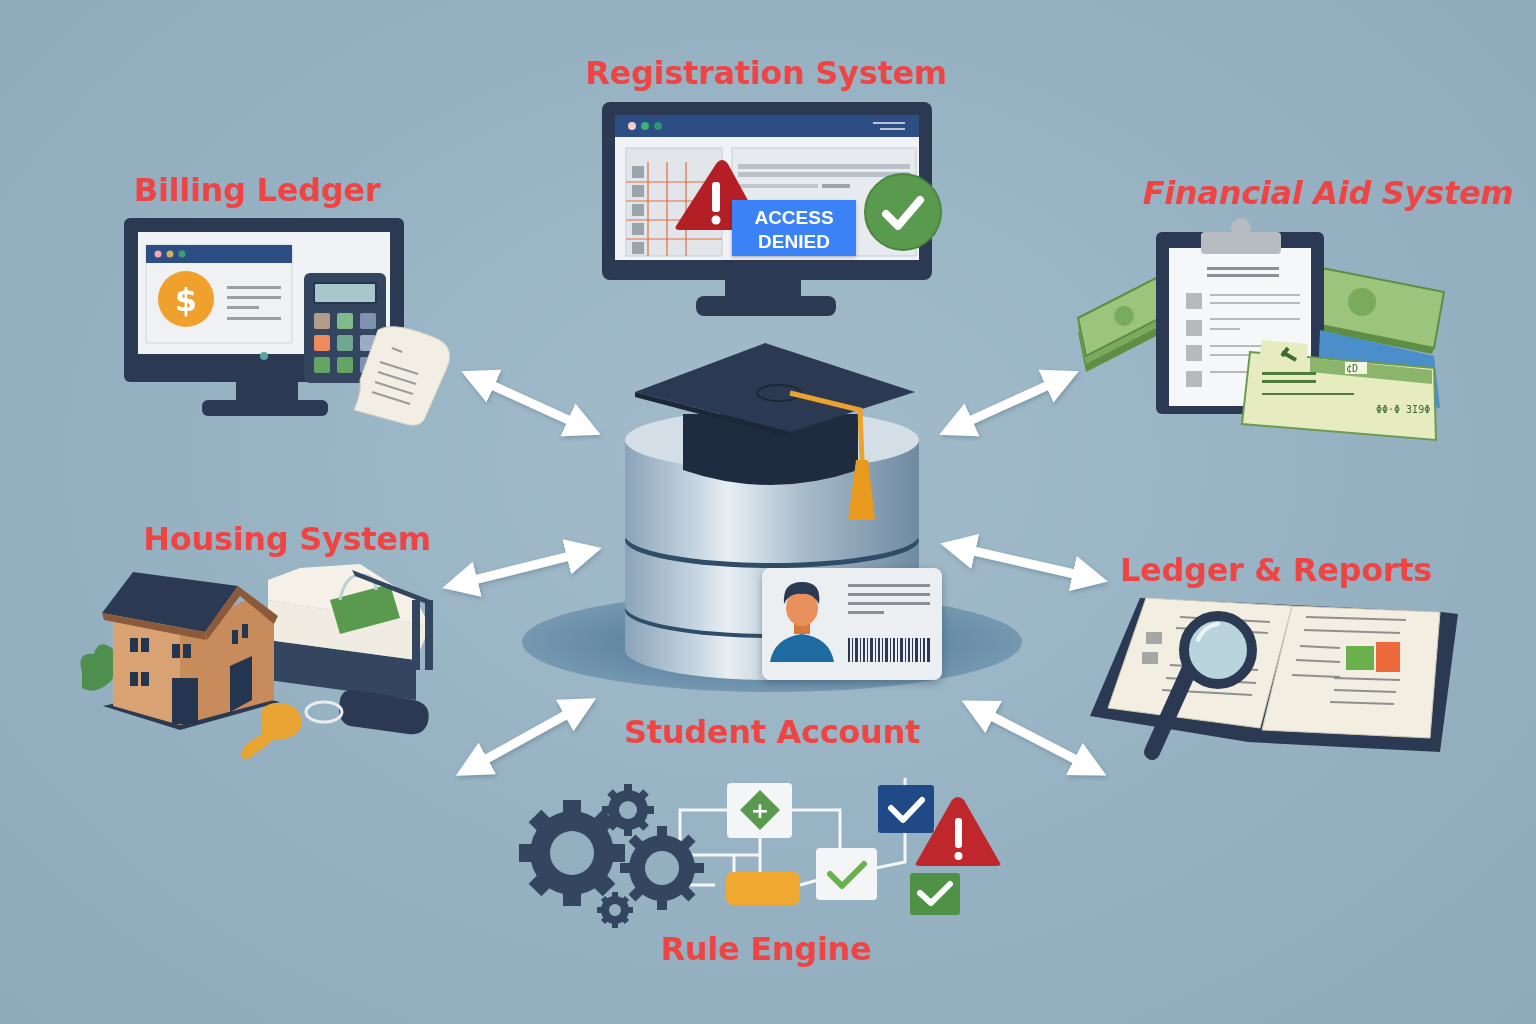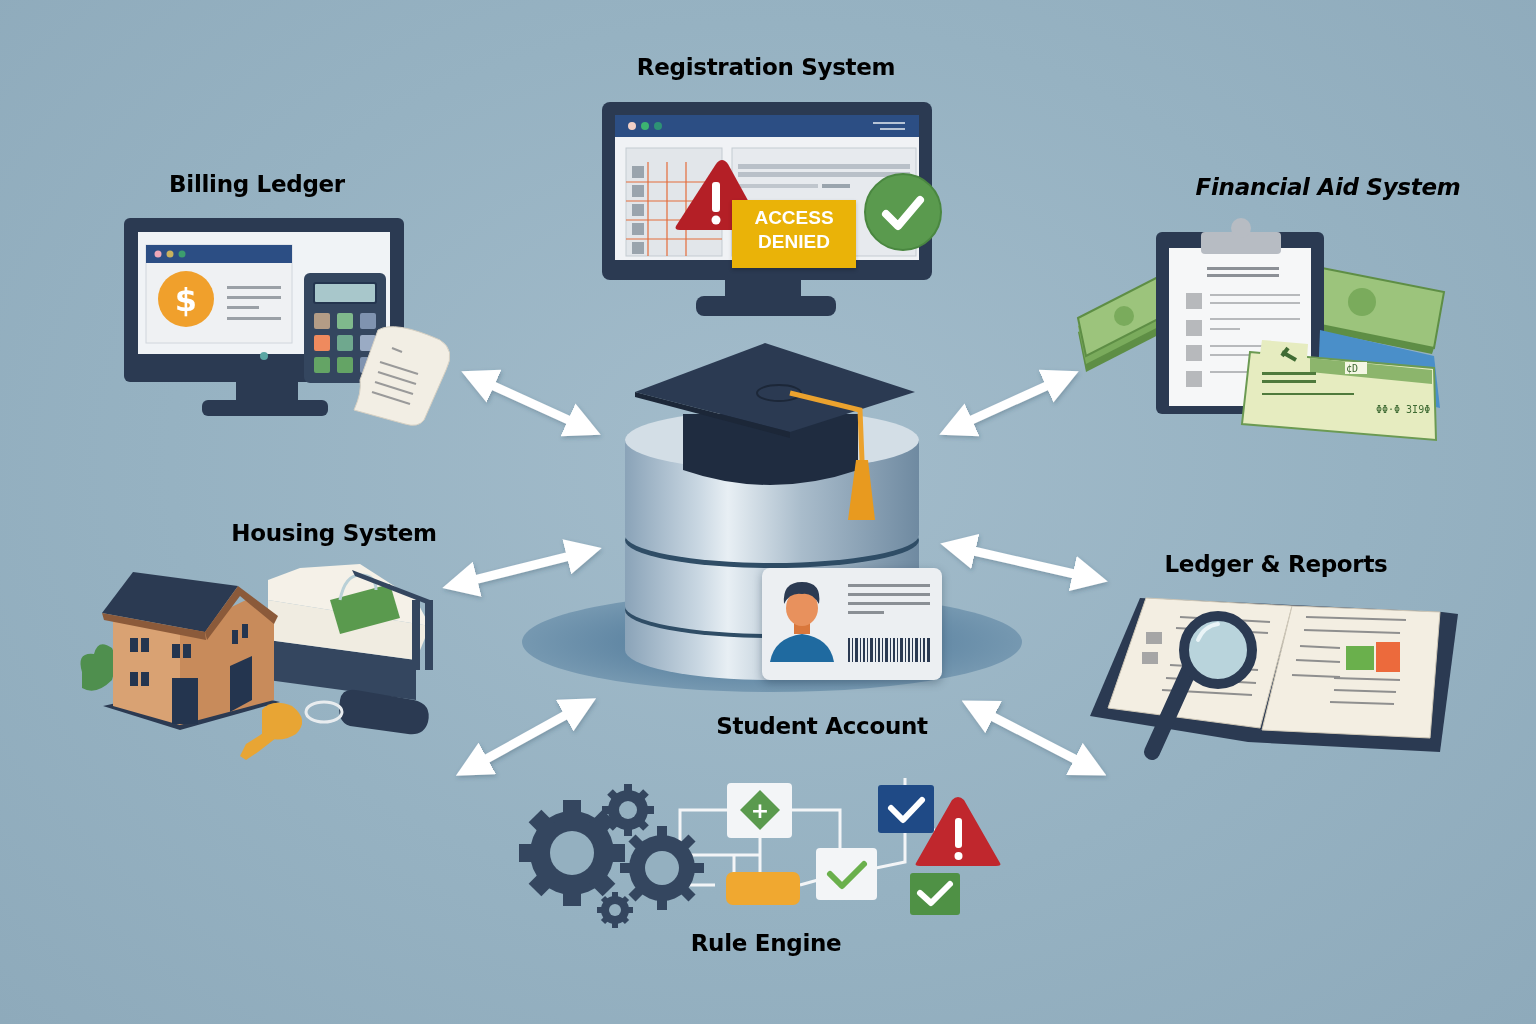--- a/index.html
+++ b/index.html
@@ -2,21 +2,21 @@
 <html><head>
 <meta charset="utf-8">
 <style>
   html, body { margin:0; padding:0; }
   body {
     width:1536px; height:1024px; overflow:hidden; position:relative;
     background: radial-gradient(ellipse at 50% 45%, #a3bccb 0%, #96b2c2 55%, #8eaabb 100%);
     font-family: "DejaVu Sans", sans-serif;
   }
   .label {
-    position:absolute; color:#000000; font-weight:bold; font-size:23px;
+    position:absolute; color:#ef4444; font-weight:bold; font-size:32px;
     letter-spacing:-0.3px; white-space:nowrap; transform:translateX(-50%);
   }
   .abs { position:absolute; }
   svg { position:absolute; overflow:visible; }
   .cheque-text { font-family:"DejaVu Sans Mono", monospace; font-size:10px; fill:#3f6b33; }
   .denied-text { font-family:"Liberation Sans", sans-serif; font-weight:bold; font-size:19px; fill:#fff; }
 </style>
 </head>
 <body>
 
@@ -105,21 +105,21 @@
         <rect x="143" y="70" width="1" height="24"></rect>
           <rect x="146" y="70" width="2" height="24"></rect>
           <rect x="150" y="70" width="1" height="24"></rect>
         <rect x="153" y="70" width="3" height="24"></rect>
           <rect x="158" y="70" width="1" height="24"></rect>
           <rect x="161" y="70" width="2" height="24"></rect>
         <rect x="165" y="70" width="3" height="24"></rect>
       </g>
     </svg>
   </div>
-  <div class="label" style="left:822px;top:713px;">Student Account</div>
+  <div class="label" style="left:772px;top:713px;">Student Account</div>
 </div>
 
 <div class="abs" style="left:0;top:0;width:0;height:0;">
   <div class="label" style="left:766px;top:54px;">Registration System</div>
   <svg width="1536" height="1024" style="left:0;top:0;">
     <rect x="725" y="276" width="76" height="22" fill="#2b3a52"></rect>
     <rect x="696" y="296" width="140" height="20" rx="8" fill="#2b3a52"></rect>
     <rect x="602" y="102" width="330" height="178" rx="8" fill="#2b3a52"></rect>
     <rect x="615" y="115" width="304" height="145" fill="#f0f2f5"></rect>
     <rect x="615" y="115" width="304" height="22" fill="#2c4e84"></rect>
@@ -147,21 +147,21 @@
     <rect x="738" y="164" width="172" height="5" fill="#b9c0c8"></rect>
       <rect x="738" y="172" width="172" height="5" fill="#b9c0c8"></rect>
     <rect x="738" y="184" width="80" height="4" fill="#c0c6cd"></rect>
       <rect x="822" y="184" width="28" height="4" fill="#9aa4ad"></rect>
   </svg>
   <svg width="1536" height="1024" style="left:0;top:0;">
     <path d="M716,164 Q722,156 728,164 L762,226 Q764,230 758,230 L680,230 Q674,230 676,226 Z" fill="#b41f26"></path>
     <rect x="712" y="182" width="8" height="30" rx="3" fill="#fff"></rect>
     <circle cx="716" cy="220" r="4.5" fill="#fff"></circle>
   </svg>
-  <div class="abs" style="left:732px;top:200px;width:124px;height:68px;background:#eab308;box-shadow:0 2px 4px rgba(0,0,0,.2);">
+  <div class="abs" style="left:732px;top:200px;width:124px;height:56px;background:#3b82f6;box-shadow:0 2px 4px rgba(0,0,0,.2);">
     <svg width="124" height="56" style="left:0;top:0;">
       <text class="denied-text" x="62" y="24" text-anchor="middle">ACCESS</text>
       <text class="denied-text" x="62" y="48" text-anchor="middle">DENIED</text>
     </svg>
   </div>
   <svg width="1536" height="1024" style="left:0;top:0;">
     <circle cx="903" cy="212" r="38" fill="#5a9a4e"></circle>
     <circle cx="903" cy="212" r="38" fill="none" stroke="#4a8740" stroke-width="2"></circle>
     <polyline points="886,214 898,226 920,200" fill="none" stroke="#fff" stroke-width="8" stroke-linecap="round" stroke-linejoin="round"></polyline>
   </svg>
@@ -261,21 +261,21 @@
     <rect x="1345" y="362" width="22" height="12" fill="#f4f7e4"></rect>
     <text class="cheque-text" x="1346" y="372">¢D</text>
     <rect x="1262" y="372" width="54" height="3" fill="#4f7a3c"></rect>
       <rect x="1262" y="380" width="54" height="3" fill="#4f7a3c"></rect>
     <rect x="1262" y="393" width="92" height="2" fill="#4f7a3c"></rect>
     <text class="cheque-text" x="1376" y="413">ΦΦ·Φ 3Ι9Φ</text>
   </svg>
 </div>
 
 <div class="abs" style="left:0;top:0;width:0;height:0;">
-  <div class="label" style="left:287px;top:520px;margin-left:47px;">Housing System</div>
+  <div class="label" style="left:287px;top:520px;">Housing System</div>
   <svg width="1536" height="1024" style="left:0;top:0;">
     <polygon points="268,640 416,660 416,700 268,680" fill="#34465f"></polygon>
     <polygon points="268,600 430,626 416,660 268,640" fill="#f0ece1"></polygon>
     <polygon points="268,580 300,568 360,564 416,600 430,626 268,600" fill="#f5f1e8"></polygon>
     <polygon points="330,600 390,584 400,618 340,634" fill="#5a9a4e"></polygon>
     <path d="M340,600 Q345,575 360,575 Q376,575 376,590" fill="none" stroke="#b9d0d7" stroke-width="3"></path>
     <rect x="412" y="600" width="8" height="70" fill="#34465f"></rect>
       <rect x="425" y="600" width="8" height="70" fill="#34465f"></rect>
     <polygon points="352,570 430,600 432,606 355,576" fill="#34465f"></polygon>
   </svg>

